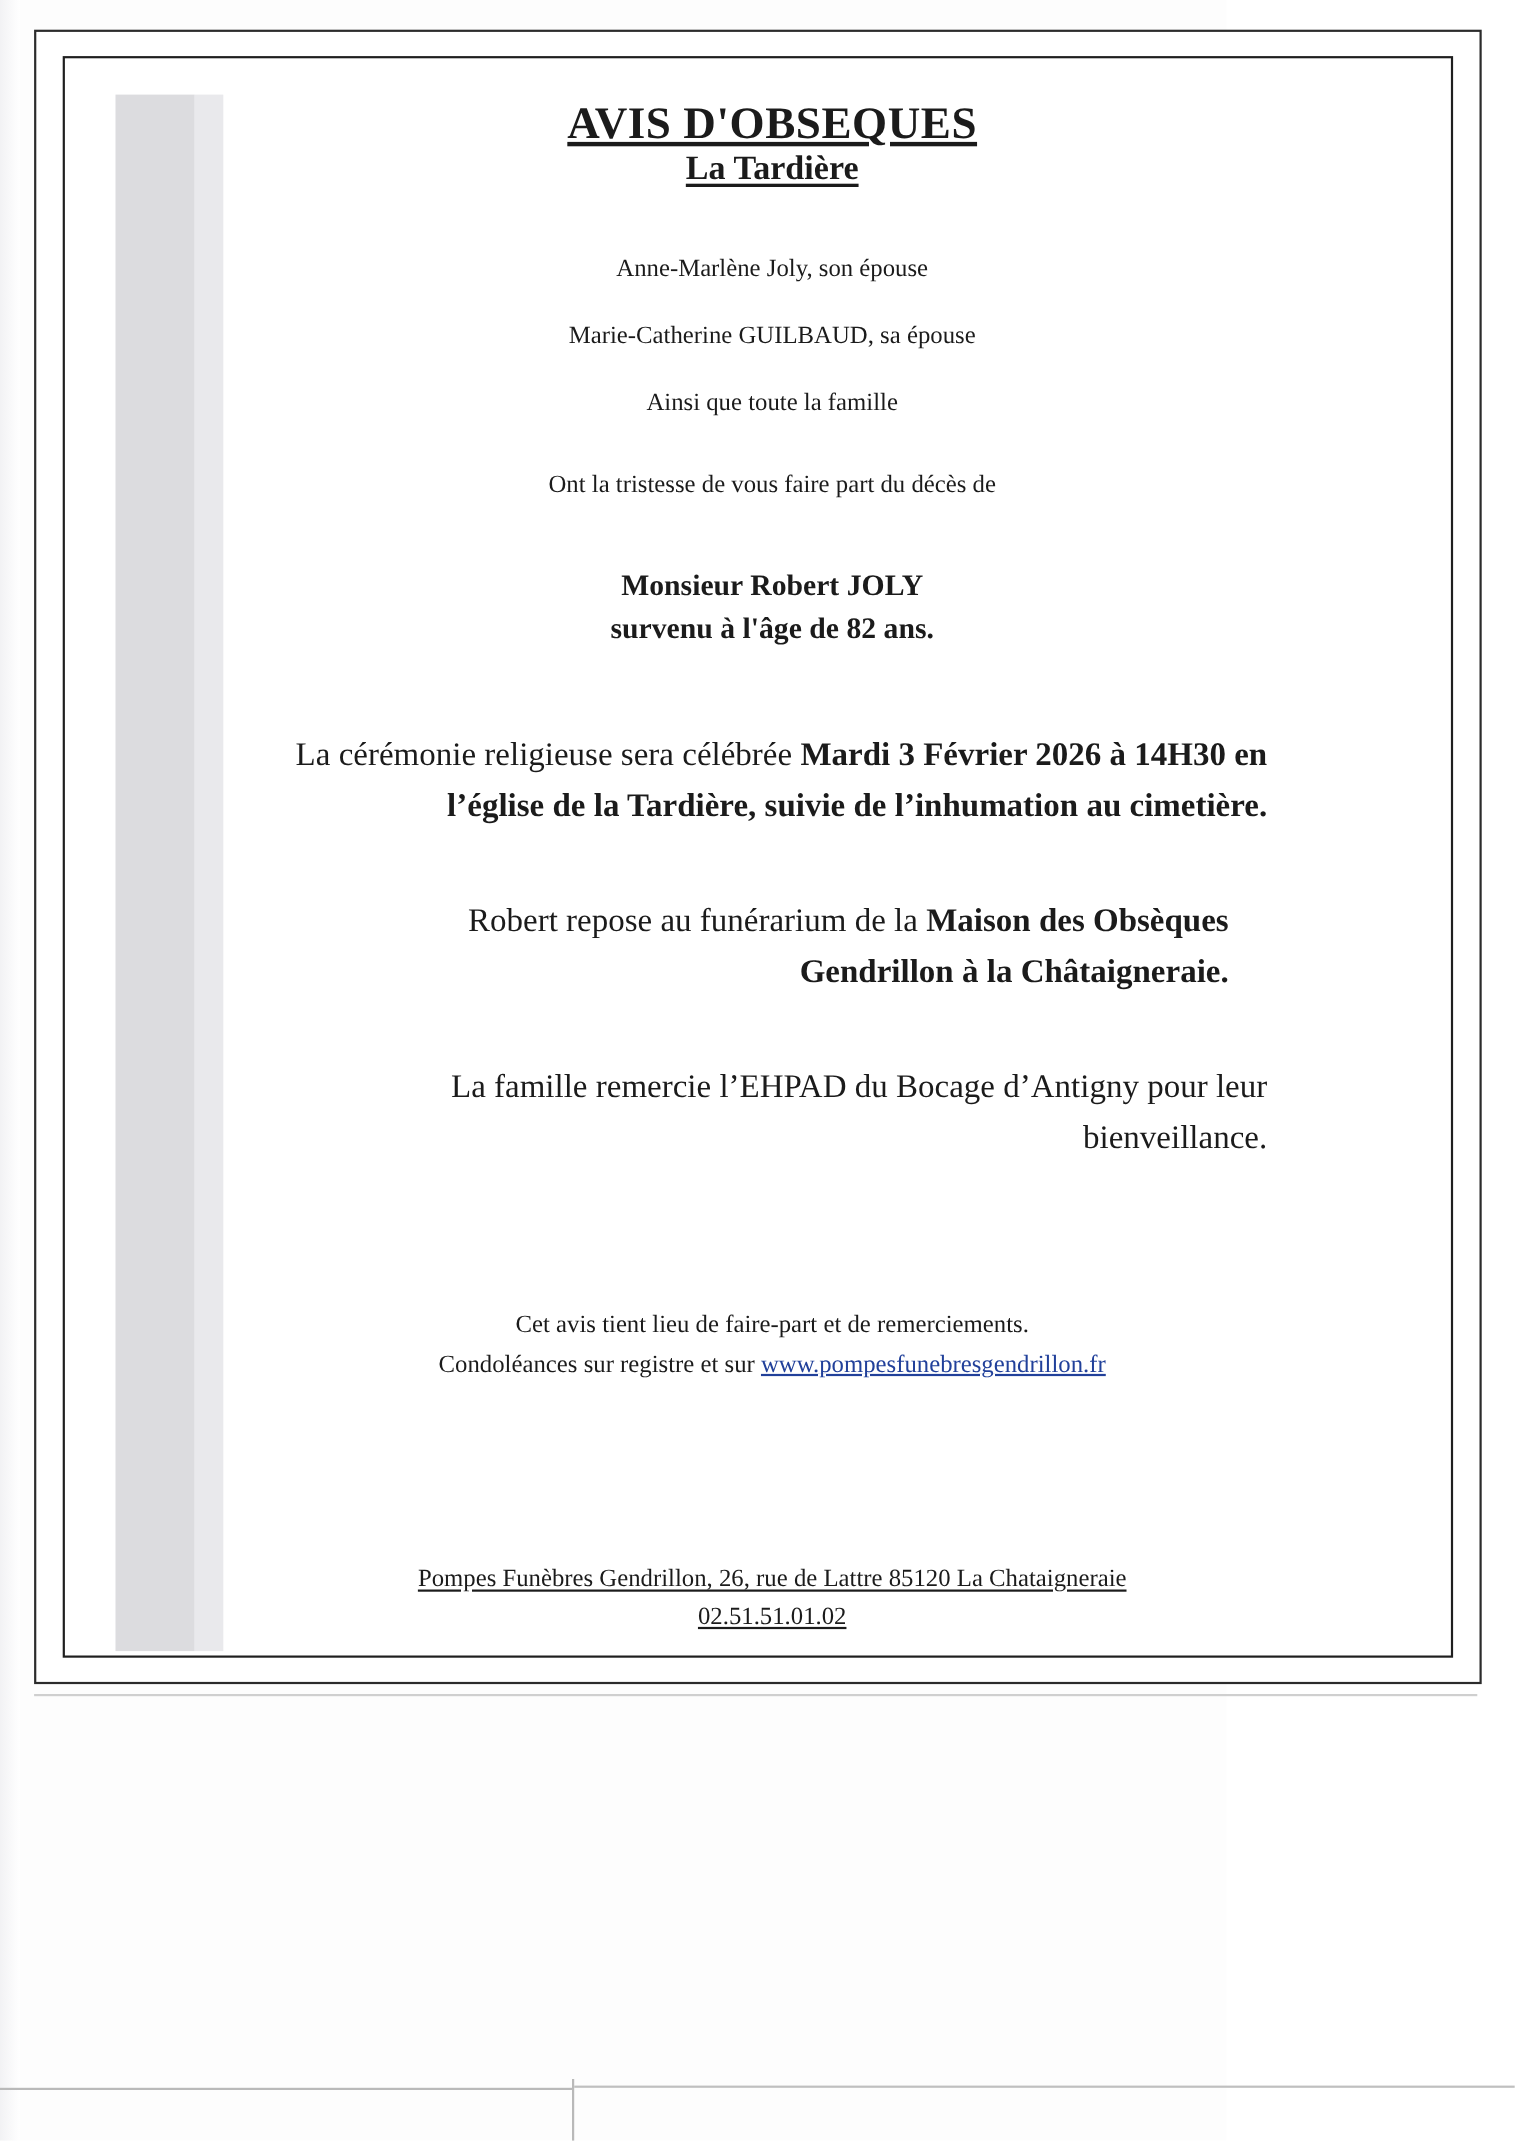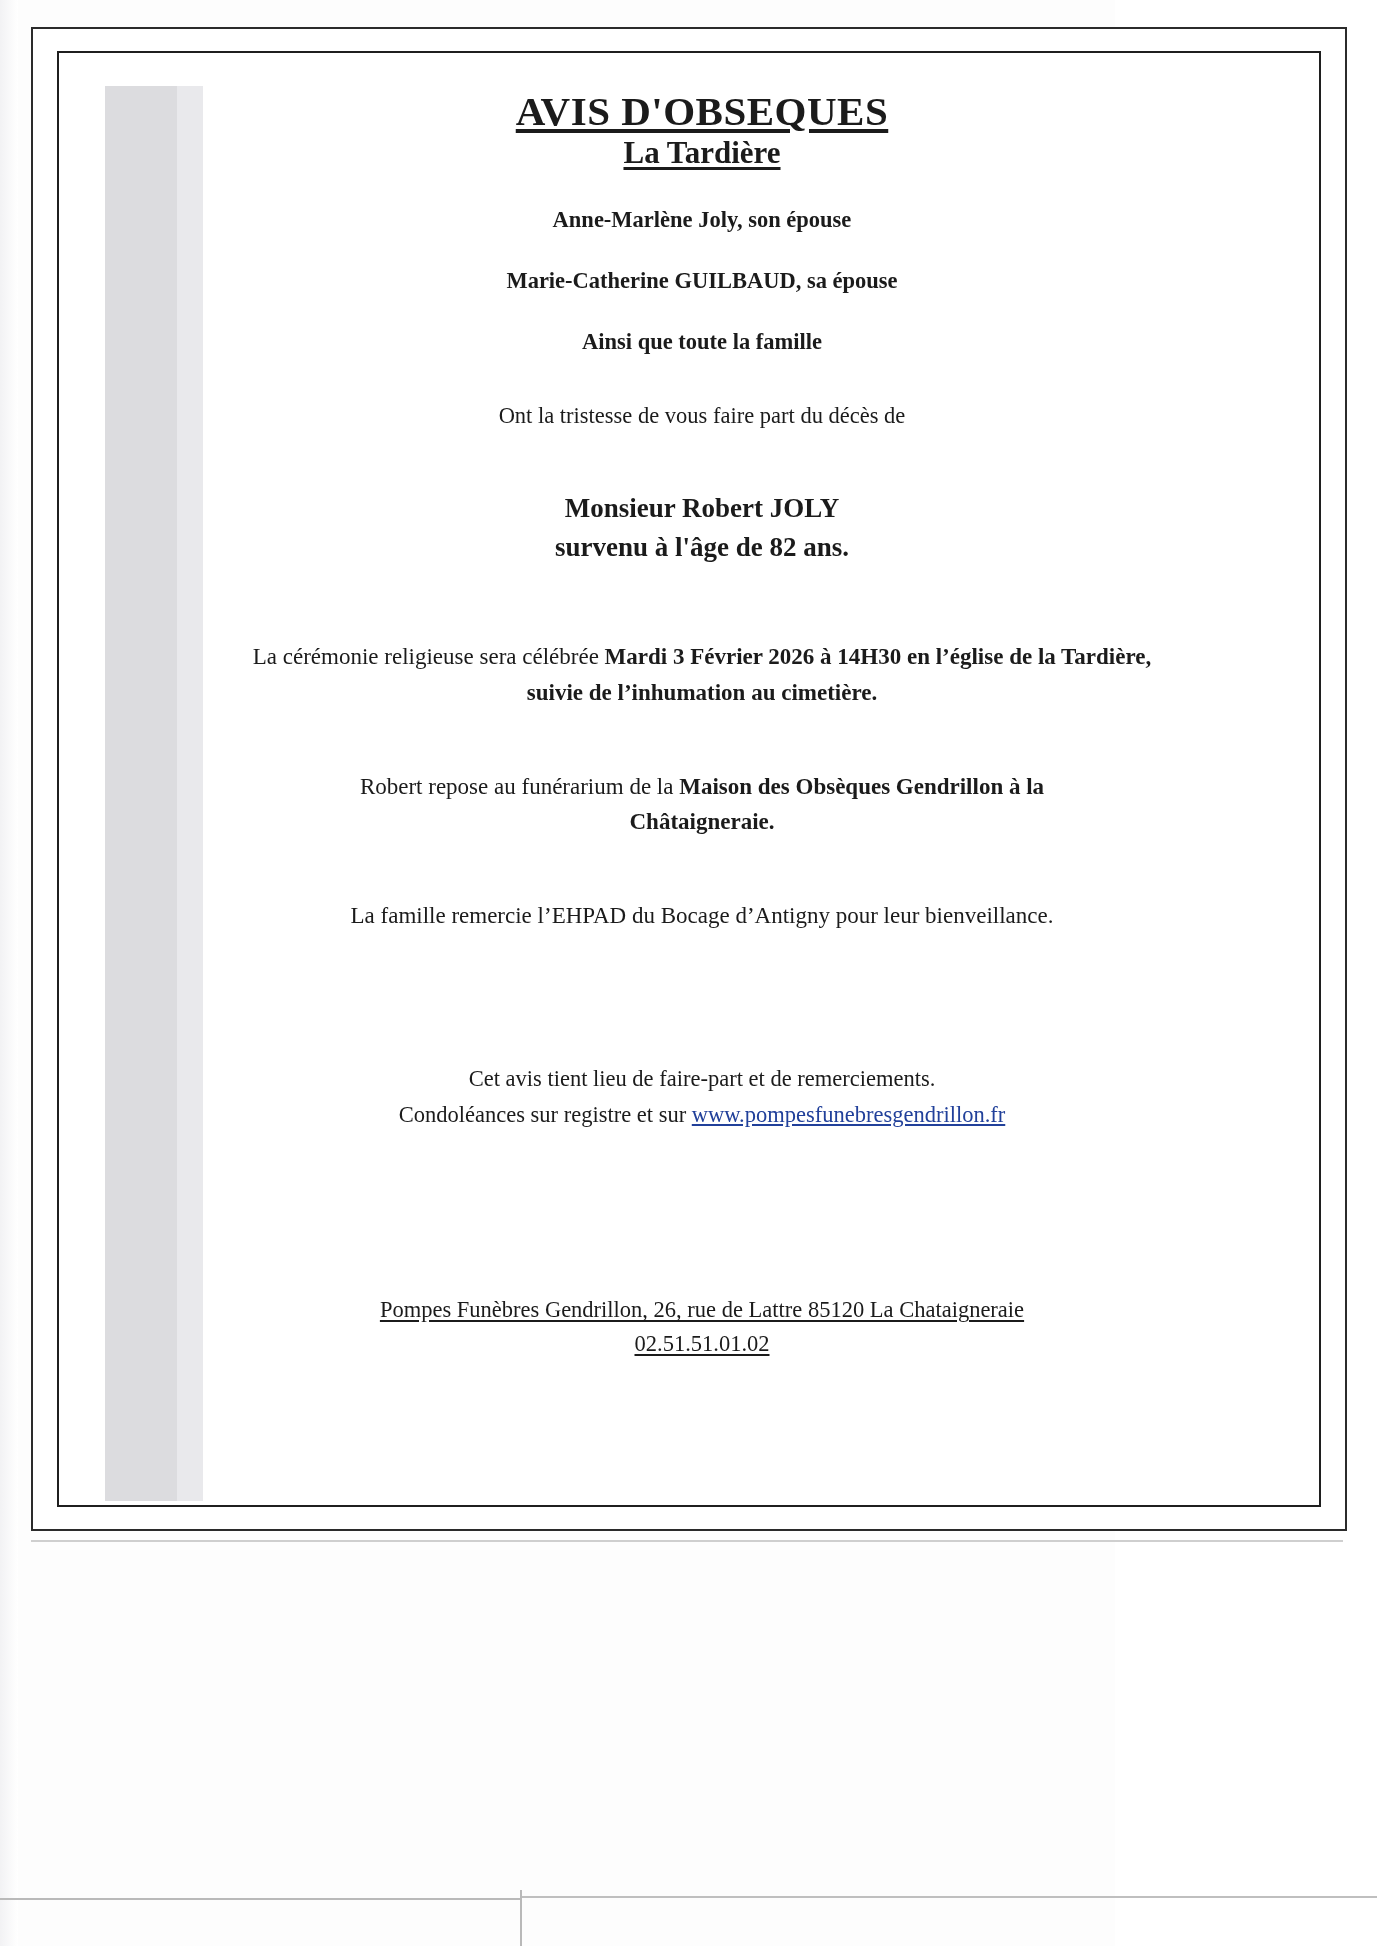--- a/index.html
+++ b/index.html
@@ -80,44 +80,44 @@
   }
 
   .commune {
     font-size: 31px;
     font-weight: bold;
     text-decoration: underline;
     text-underline-offset: 4px;
   }
 
   .family-block {
-    margin-top: 36px;
-    font-weight: bold;
+    margin-top: 60px;
   }
   .family-line {
     font-size: 22.5px;
     margin: 0 0 35px 0;
   }
 
   .announce-line {
     font-size: 22.5px;
     margin-top: 48px;
   }
 
   .deceased {
     margin-top: 60px;
     font-size: 27px;
     font-weight: bold;
     line-height: 1.45;
   }
 
   .para {
-    font-size: 23px;
+    font-size: 30px;
     line-height: 1.55;
     margin: 0 auto;
+    text-align: right;
   }
   .para b { font-weight: bold; }
 
   .ceremony {
     margin-top: 72px;
     width: 900px;
   }
   .reposal {
     margin-top: 58px;
     width: 830px;

